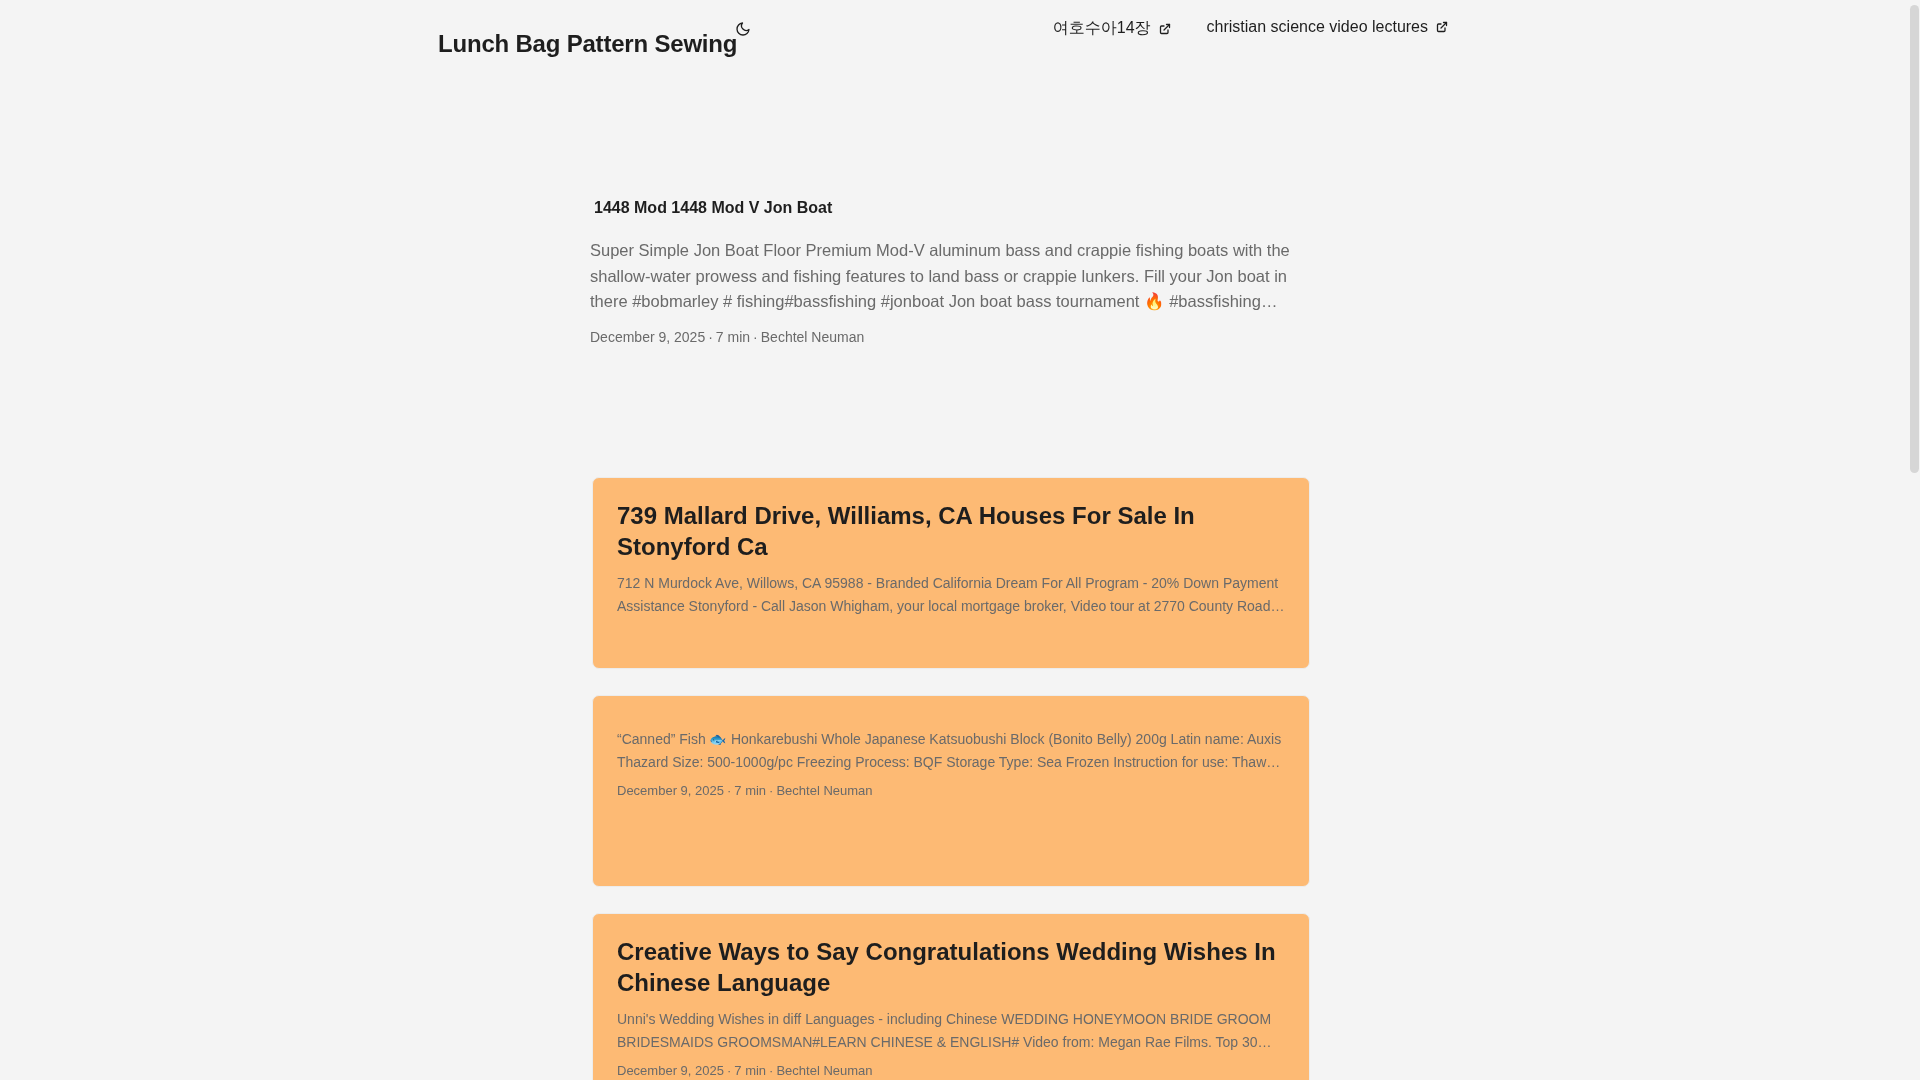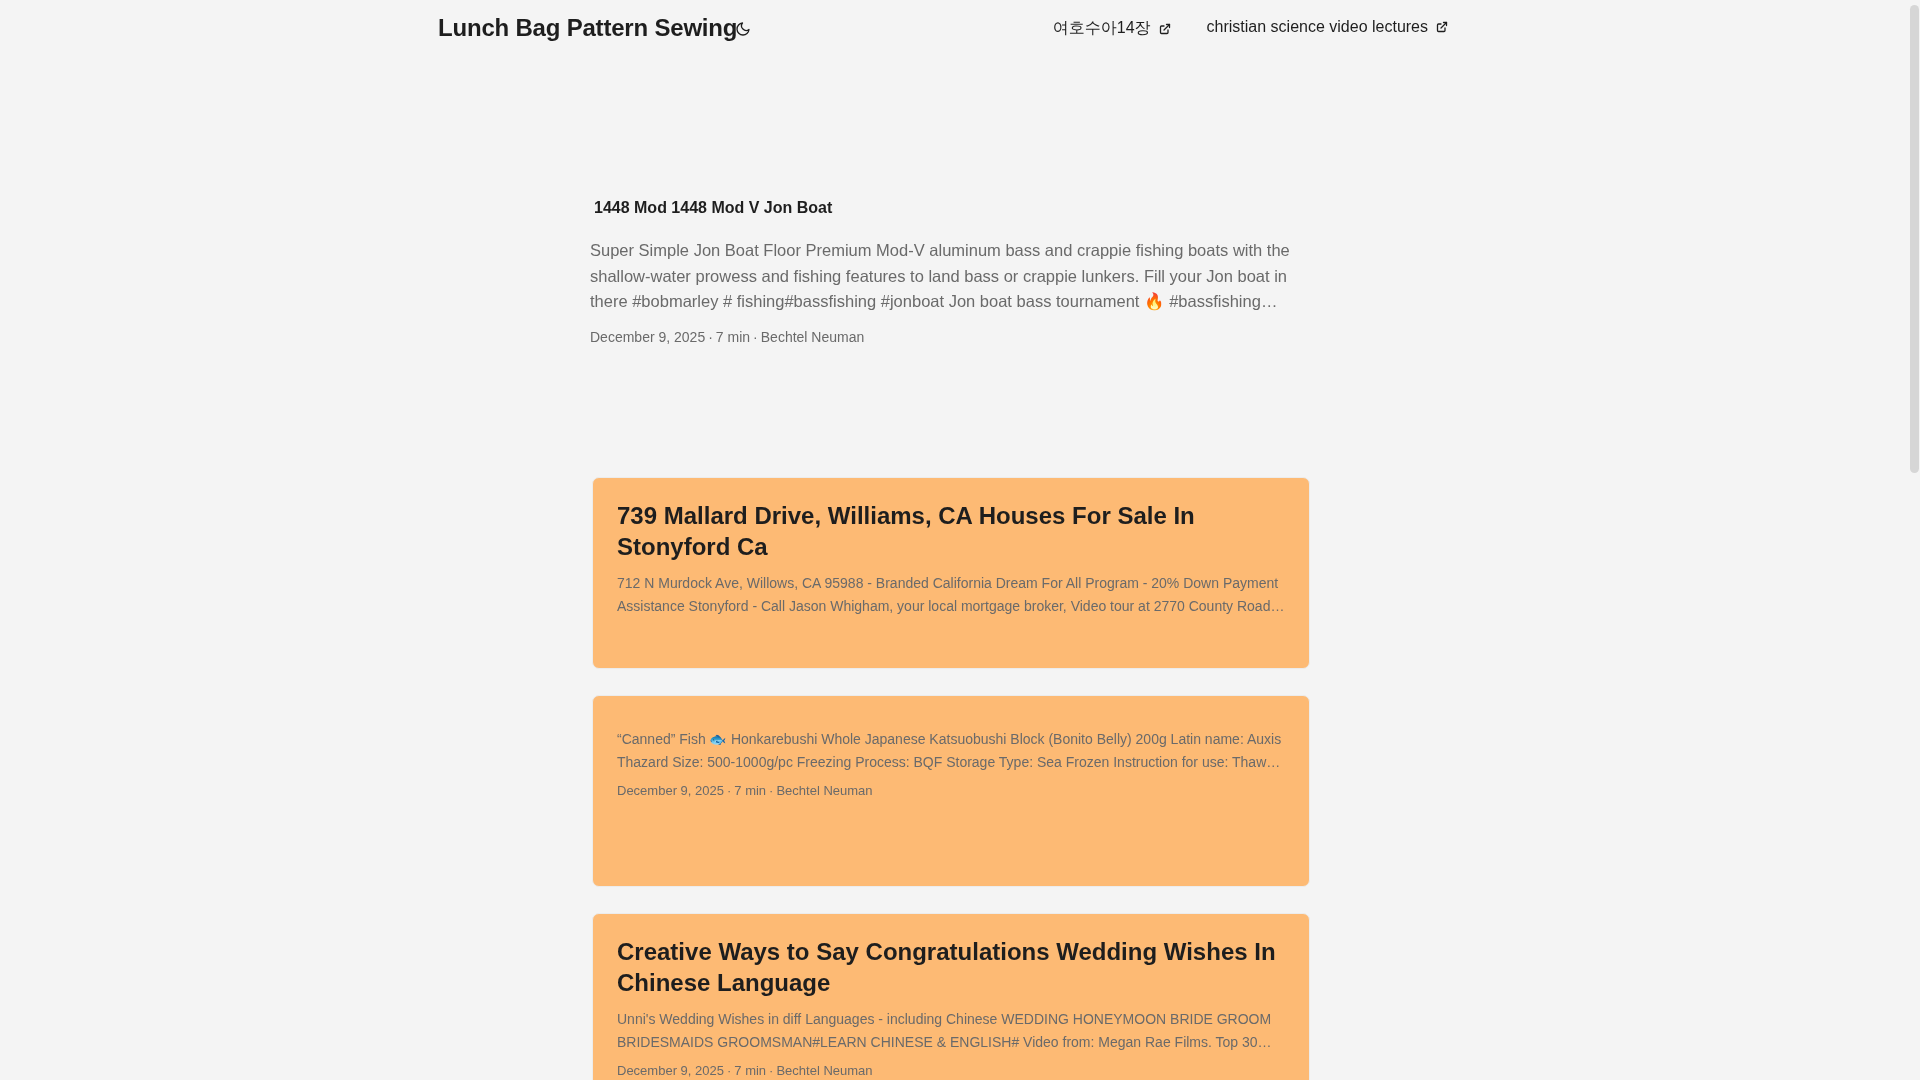--- a/index.html
+++ b/index.html
@@ -21,21 +21,21 @@
     .header {
       position: absolute;
       top: 0;
       left: 0;
       width: 1904px;
       height: 60px;
     }
     .site-title {
       position: absolute;
       left: 438px;
-      top: 14px;
+      top: 30px;
       font-size: 24px;
       font-weight: 700;
       color: #1e1e1e;
       text-decoration: none;
       letter-spacing: -0.2px;
       white-space: nowrap;
     }
     .theme-toggle {
       position: absolute;
       left: 733px;

